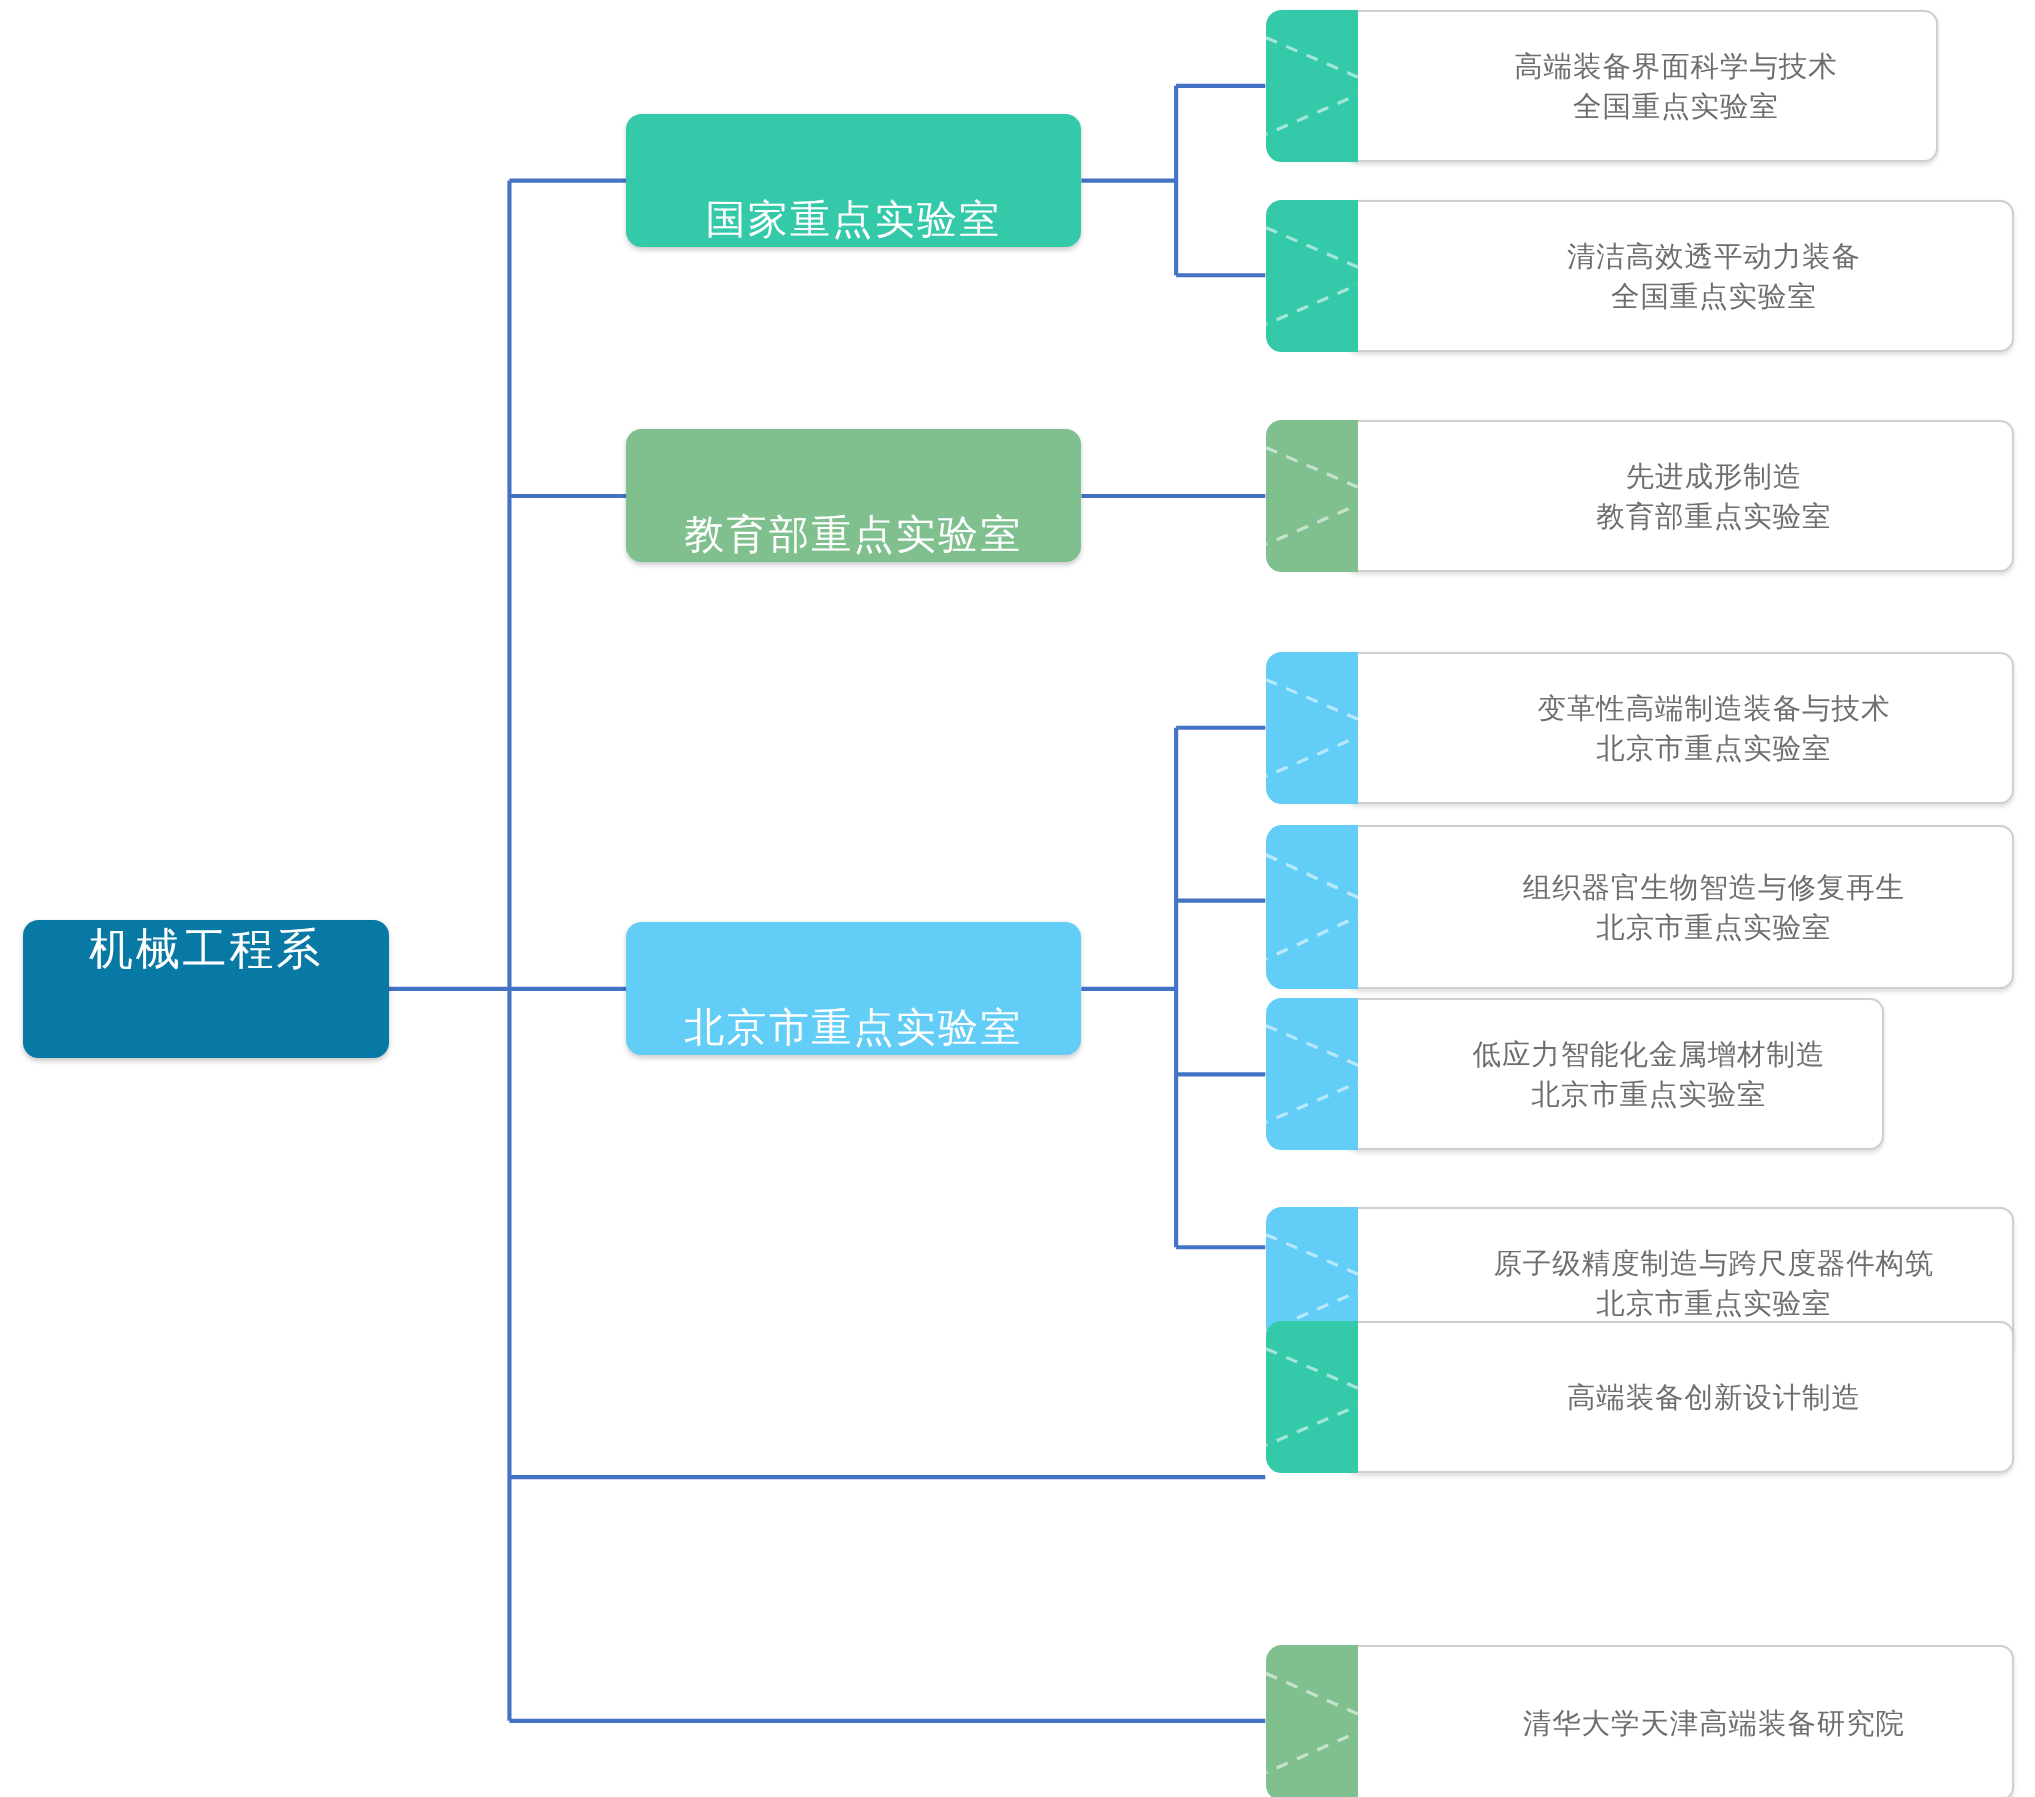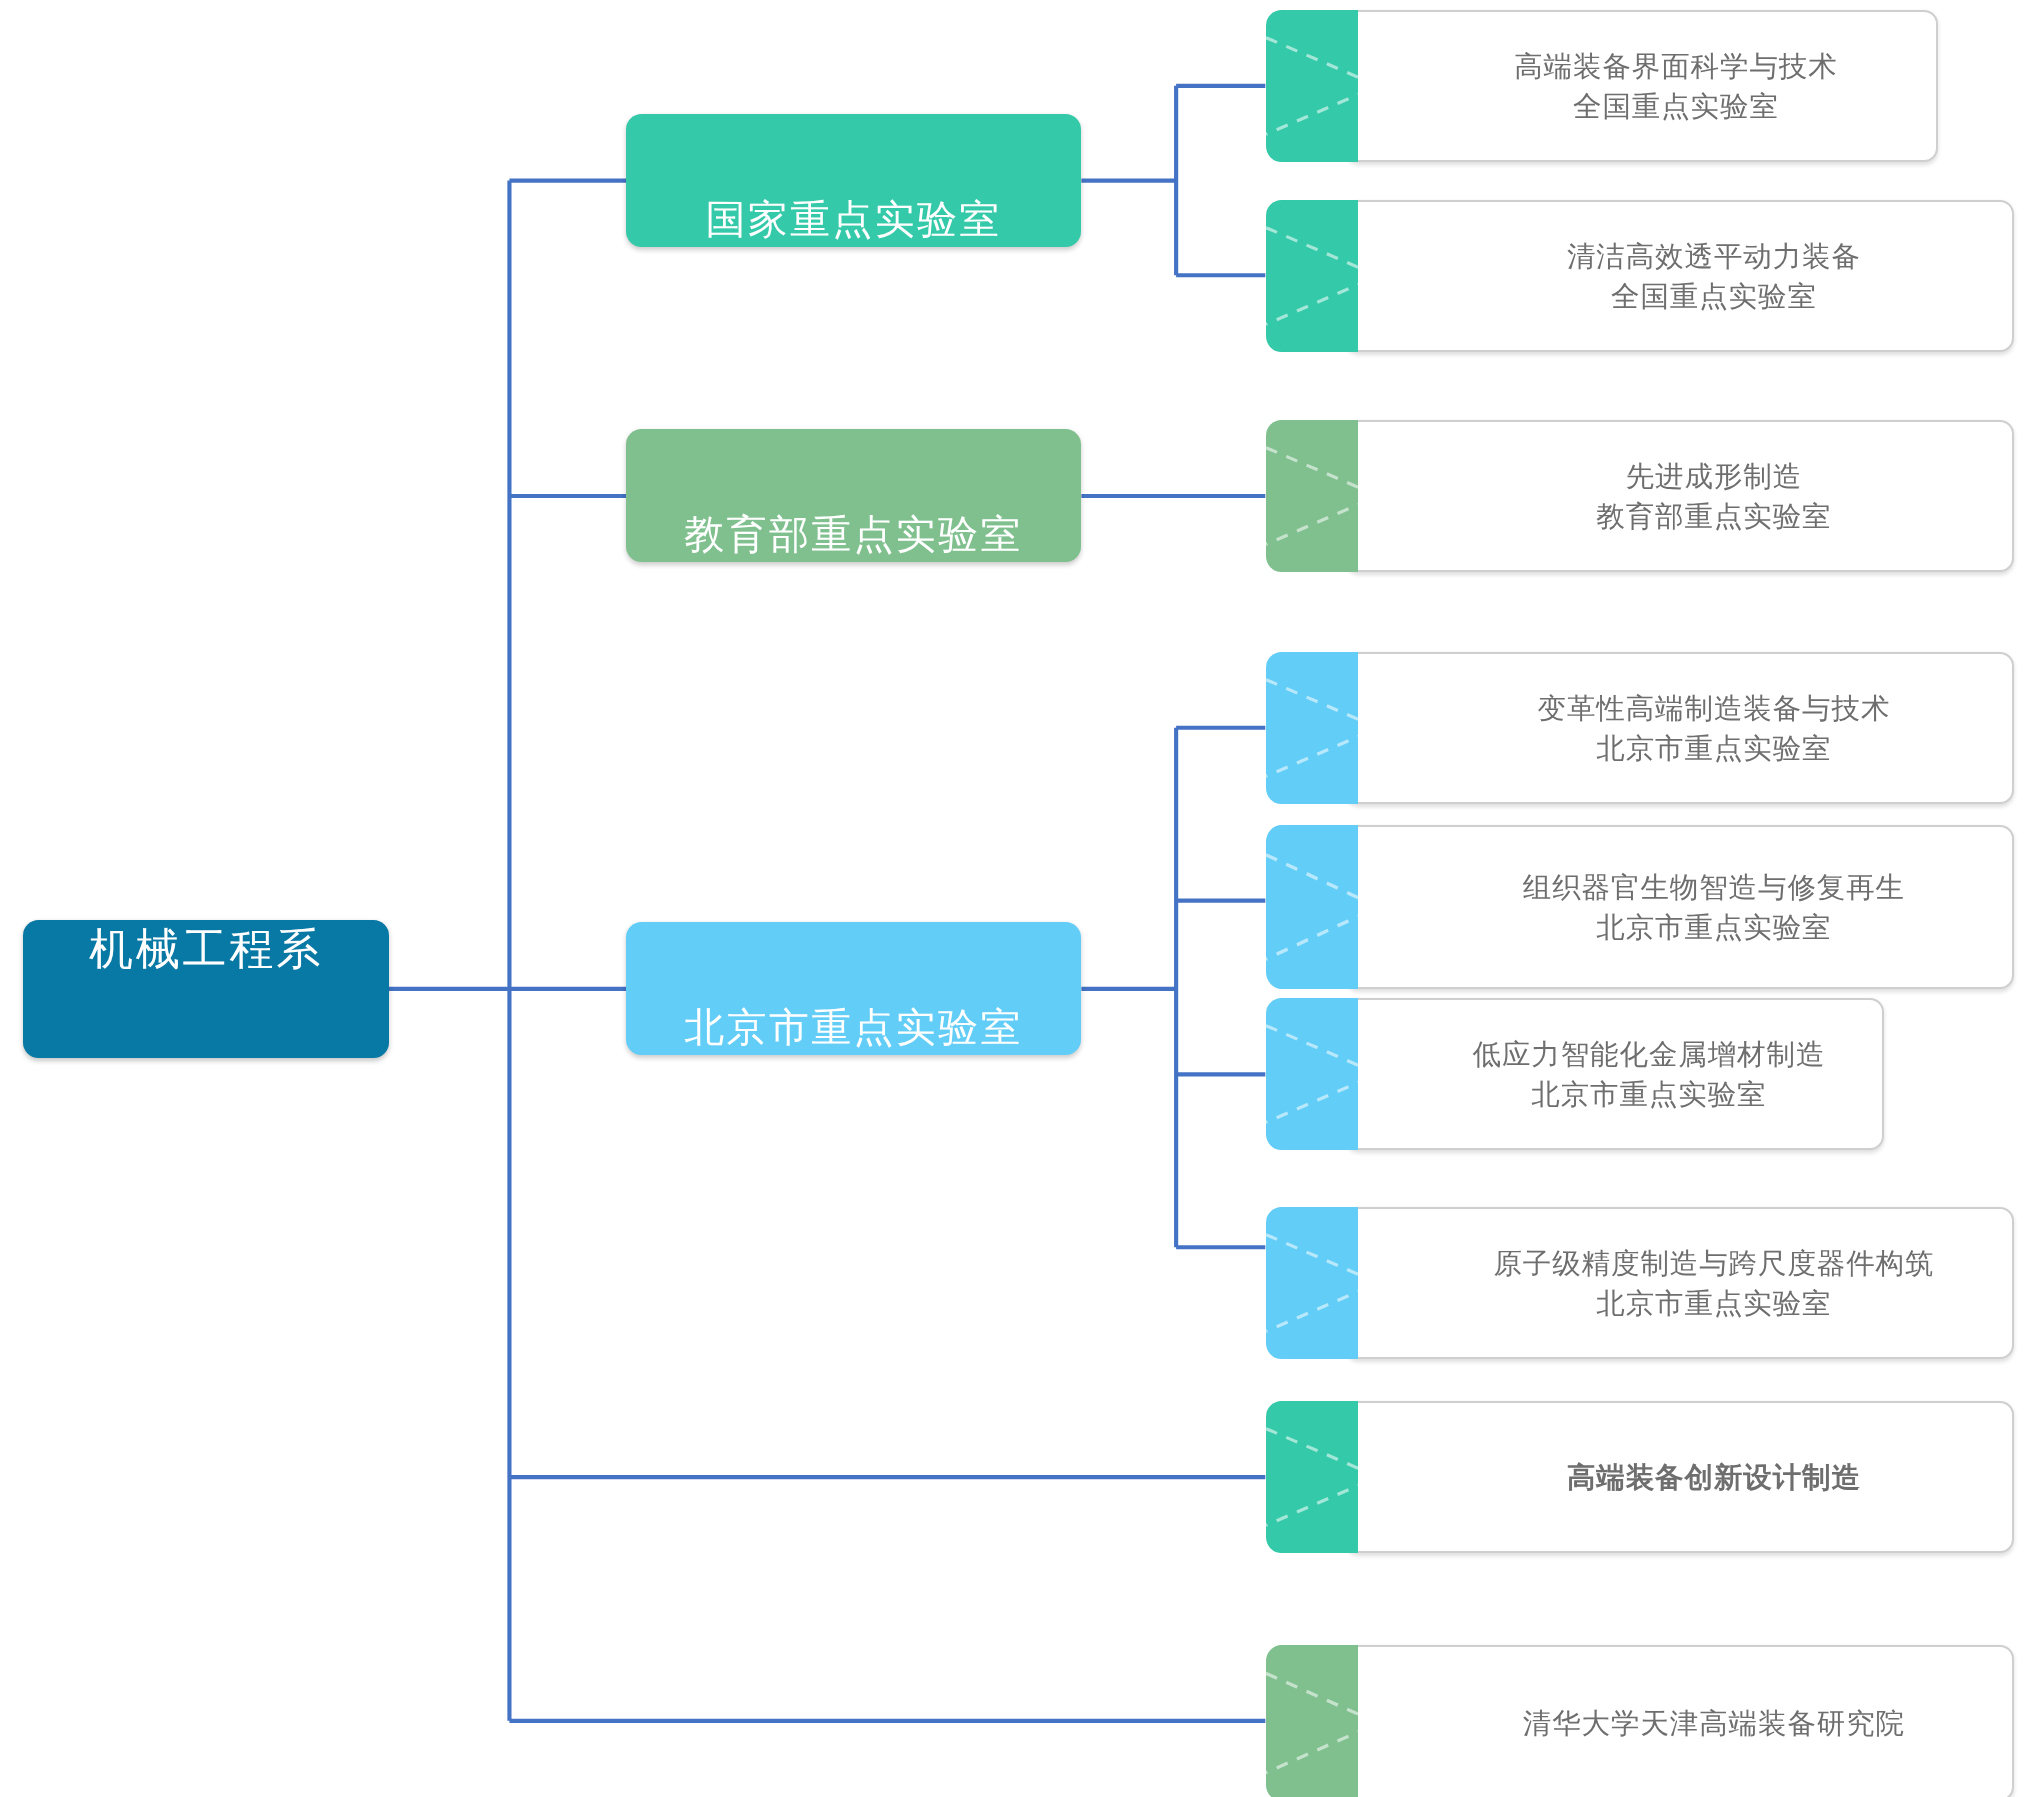--- a/index.html
+++ b/index.html
@@ -249,21 +249,21 @@
       </svg>
     </div>
     <div class="leaf-body">
       <div class="leaf-text">
         <span class="tline">原子级精度制造与跨尺度器件构筑</span>
         <span class="tline">北京市重点实验室</span>
       </div>
     </div>
   </div>
 
-  <div class="leaf-node" style="left:1266px; top:1401px; width:748px; height:152px;font-weight:bold;">
+  <div class="leaf-node" style="left:1266px; top:1321px; width:748px; height:152px;">
     <div class="leaf-accent">
       <svg viewBox="0 0 200 330" preserveAspectRatio="none">
         <path d="M 34 0 L 200 0 L 200 330 L 34 330
                  A 34 34 0 0 1 0 296 L 0 34 A 34 34 0 0 1 34 0 Z" fill="#34C9A8"></path>
         <path d="M 200 120 L 248 165 L 200 210 Z" fill="#34C9A8"></path>
         <path d="M 0 60 L 244 165 L 0 270" fill="none" stroke="#ffffff" stroke-opacity="0.55" stroke-width="7" stroke-dasharray="26 22"></path>
       </svg>
     </div>
     <div class="leaf-body">
       <div class="leaf-text">

